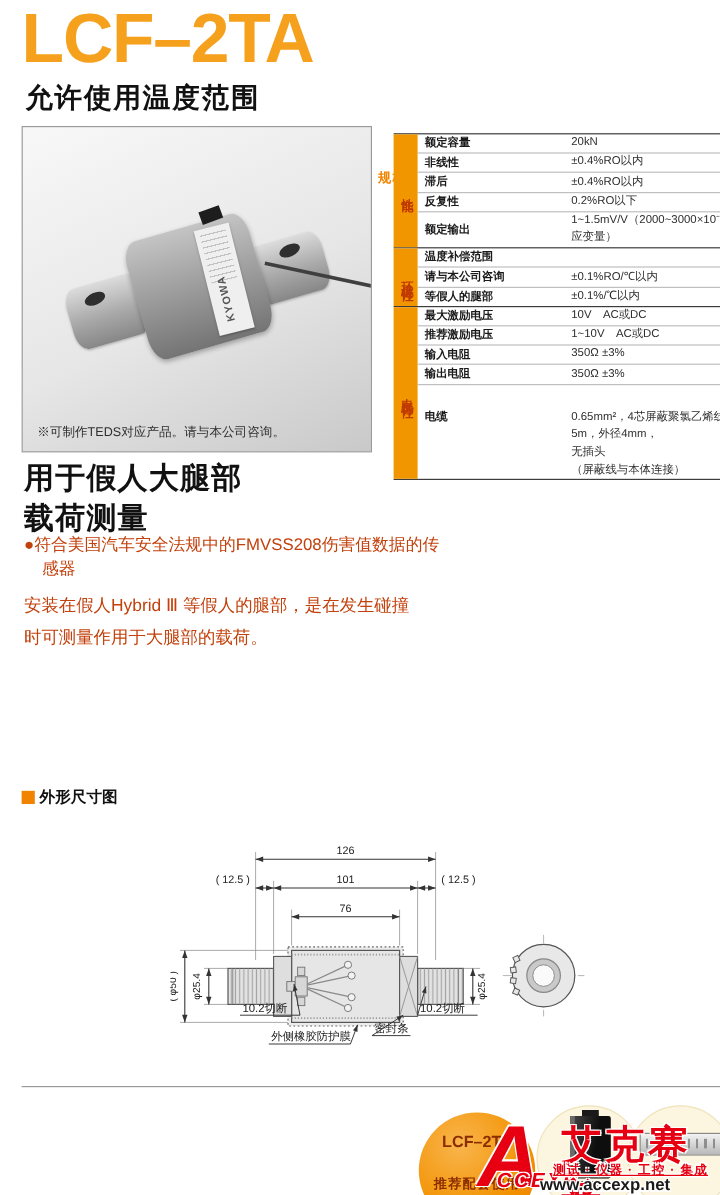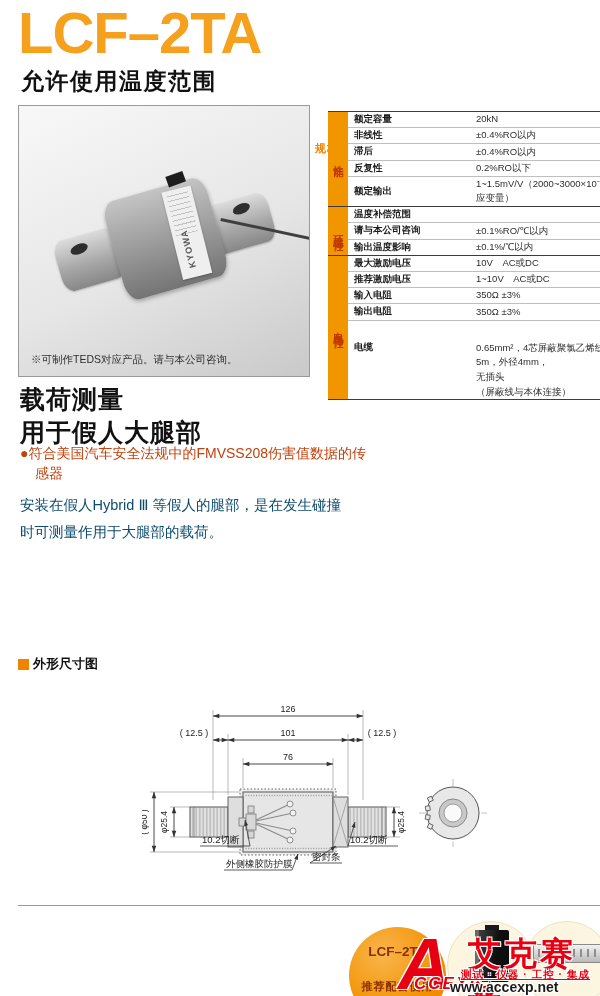--- a/index.html
+++ b/index.html
@@ -36,21 +36,21 @@
   .g-rows{flex:1;display:flex;flex-direction:column;}
   .srow{display:flex;align-items:center;min-height:15.2px;border-top:1px solid #bfbfbf;}
   .srow:first-child{border-top:none;}
   .srow.tall{min-height:44px;align-items:flex-start;padding-top:20px;}
   .s-label{width:78px;padding-left:6px;font-size:9.5px;font-weight:bold;color:#1a1a1a;flex-shrink:0;}
   .s-value{flex:1;font-size:9.5px;color:#2e2e2e;white-space:pre-line;line-height:1.55;padding-right:2px;margin-left:44px;}
   
   .intro-heading{position:absolute;left:20px;top:383px;font-size:25px;font-weight:bold;line-height:1.32;color:#111;letter-spacing:1px;}
   .intro-bullet{position:absolute;left:20px;top:443px;width:336px;font-size:14px;font-weight:normal;color:#c2410c;
     line-height:1.45;padding-left:15px;text-indent:-15px;}
-  .intro-para{position:absolute;left:20px;top:492px;width:332px;font-size:14.5px;color:#0c4a6e;line-height:1.85;}
+  .intro-para{position:absolute;left:20px;top:492px;width:332px;font-size:14.5px;color:#c2410c;line-height:1.85;}
   
   .sect{position:absolute;left:18px;top:655px;display:flex;align-items:center;}
   .sect-square{width:11px;height:11px;background:#F08300;margin-right:4px;}
   .sect-title{font-size:13px;font-weight:bold;color:#111;}
   
   .drawing{position:absolute;left:142px;top:700px;}
   
   .footer-line{position:absolute;left:18px;top:905px;width:582px;height:1px;background:#9a9a9a;}
   .circle{position:absolute;border-radius:50%;}
   .c-orange{left:349px;top:927px;width:97px;height:97px;
@@ -136,21 +136,21 @@
     <div class="g-label">环境特性</div>
     <div class="g-rows">
       <div class="srow">
           <div class="s-label">温度补偿范围</div>
         </div>
       <div class="srow">
           <div class="s-label">请与本公司咨询</div>
           <div class="s-value">±0.1%RO/℃以内</div>
         </div>
       <div class="srow">
-          <div class="s-label">输出温度影响</div>
+          <div class="s-label">等假人的腿部</div>
           <div class="s-value">±0.1%/℃以内</div>
         </div>
     </div>
   </div>
   <div class="spec-group">
     <div class="g-label">电气特性</div>
     <div class="g-rows">
       <div class="srow">
           <div class="s-label">最大激励电压</div>
           <div class="s-value">10V　AC或DC</div>
@@ -171,22 +171,22 @@
           <div class="s-label">电缆</div>
           <div class="s-value">0.65mm²，4芯屏蔽聚氯乙烯线5m，外径4mm，
 无插头
 （屏蔽线与本体连接）</div>
         </div>
     </div>
   </div>
 </div>
 
 <div class="intro-heading">
+  <div>用于假人大腿部</div>
   <div>载荷测量</div>
-  <div>用于假人大腿部</div>
 </div>
 <div class="intro-bullet"><span>●</span><span>符合美国汽车安全法规中的FMVSS208伤害值数据的传感器</span></div>
 <div class="intro-para">安装在假人Hybrid Ⅲ 等假人的腿部，是在发生碰撞时可测量作用于大腿部的载荷。</div>
 
 <div class="sect">
   <div class="sect-square"></div>
   <div class="sect-title">外形尺寸图</div>
 </div>
 
 <svg class="drawing" width="355" height="205" viewBox="0 0 355 205">

